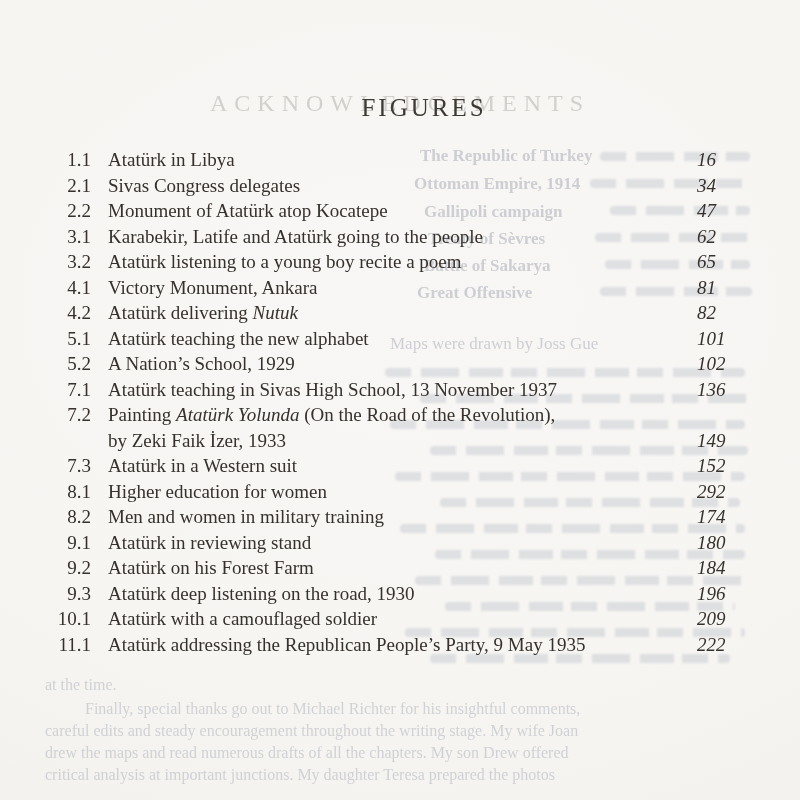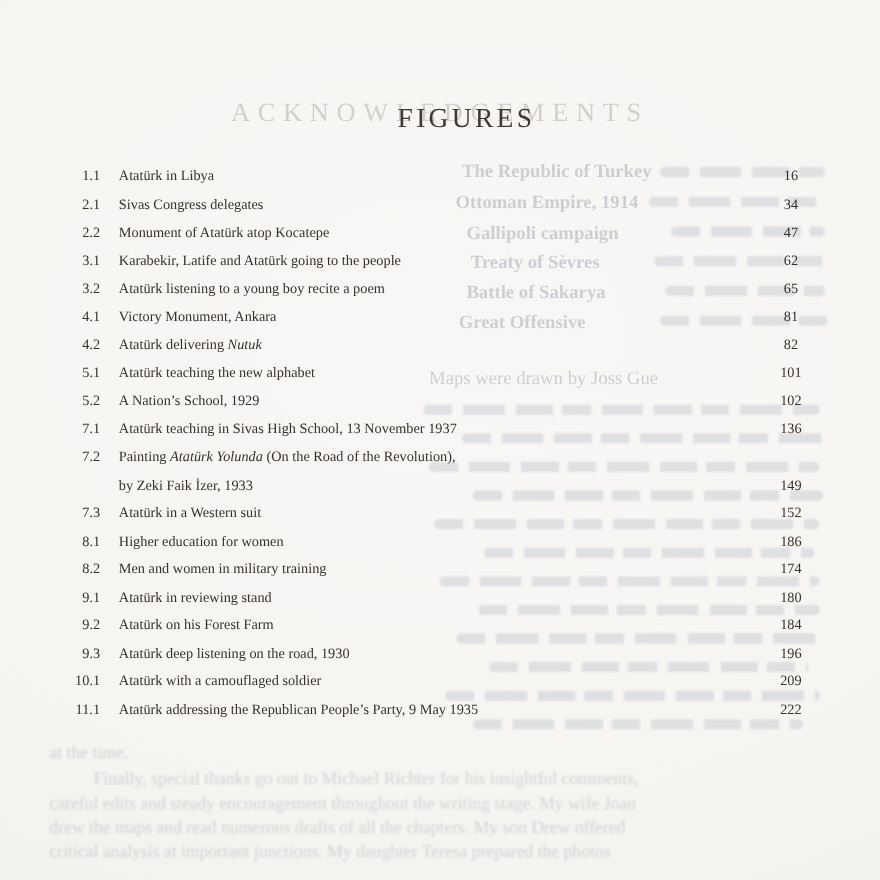--- a/index.html
+++ b/index.html
@@ -17,28 +17,28 @@
   .content{position:absolute;inset:0;z-index:2;}
   .title{
     position:absolute;top:94px;left:0;right:0;
     text-align:center;
     font-size:25px;letter-spacing:3px;
     color:#3e3933;
     padding-left:48px;
   }
   .figlist{
     position:absolute;top:147px;left:47px;right:59px;
-    font-size:13px;line-height:25.5px;
+    font-size:19px;line-height:25.5px;
   }
   .row{display:flex;align-items:flex-end;}
   .num{flex:none;width:44px;text-align:right;margin-right:17px;align-self:flex-start;}
   .ttl{flex:1;}
   .ttl i{font-style:italic;}
   .l2{display:block;}
-  .pg{flex:none;min-width:44px;text-align:center;align-self:flex-end;}
+  .pg{flex:none;min-width:44px;text-align:left;align-self:flex-end;font-style:italic;}
   
   .ghost{position:absolute;inset:0;z-index:1;pointer-events:none;}
   .gt{
     position:absolute;left:0;right:0;top:90px;text-align:center;
     font-size:24px;letter-spacing:7px;
     color:rgba(142,134,128,.34);
     filter:blur(.7px);
   }
   .gl{
     position:absolute;white-space:nowrap;
@@ -173,21 +173,21 @@
         <span class="pg">149</span>
       </div>
       <div class="row">
         <span class="num">7.3</span>
         <span class="ttl"><span>Atatürk in a Western suit</span></span>
         <span class="pg">152</span>
       </div>
       <div class="row">
         <span class="num">8.1</span>
         <span class="ttl"><span>Higher education for women</span></span>
-        <span class="pg">186</span>
+        <span class="pg">292</span>
       </div>
       <div class="row">
         <span class="num">8.2</span>
         <span class="ttl"><span>Men and women in military training</span></span>
         <span class="pg">174</span>
       </div>
       <div class="row">
         <span class="num">9.1</span>
         <span class="ttl"><span>Atatürk in reviewing stand</span></span>
         <span class="pg">180</span>

